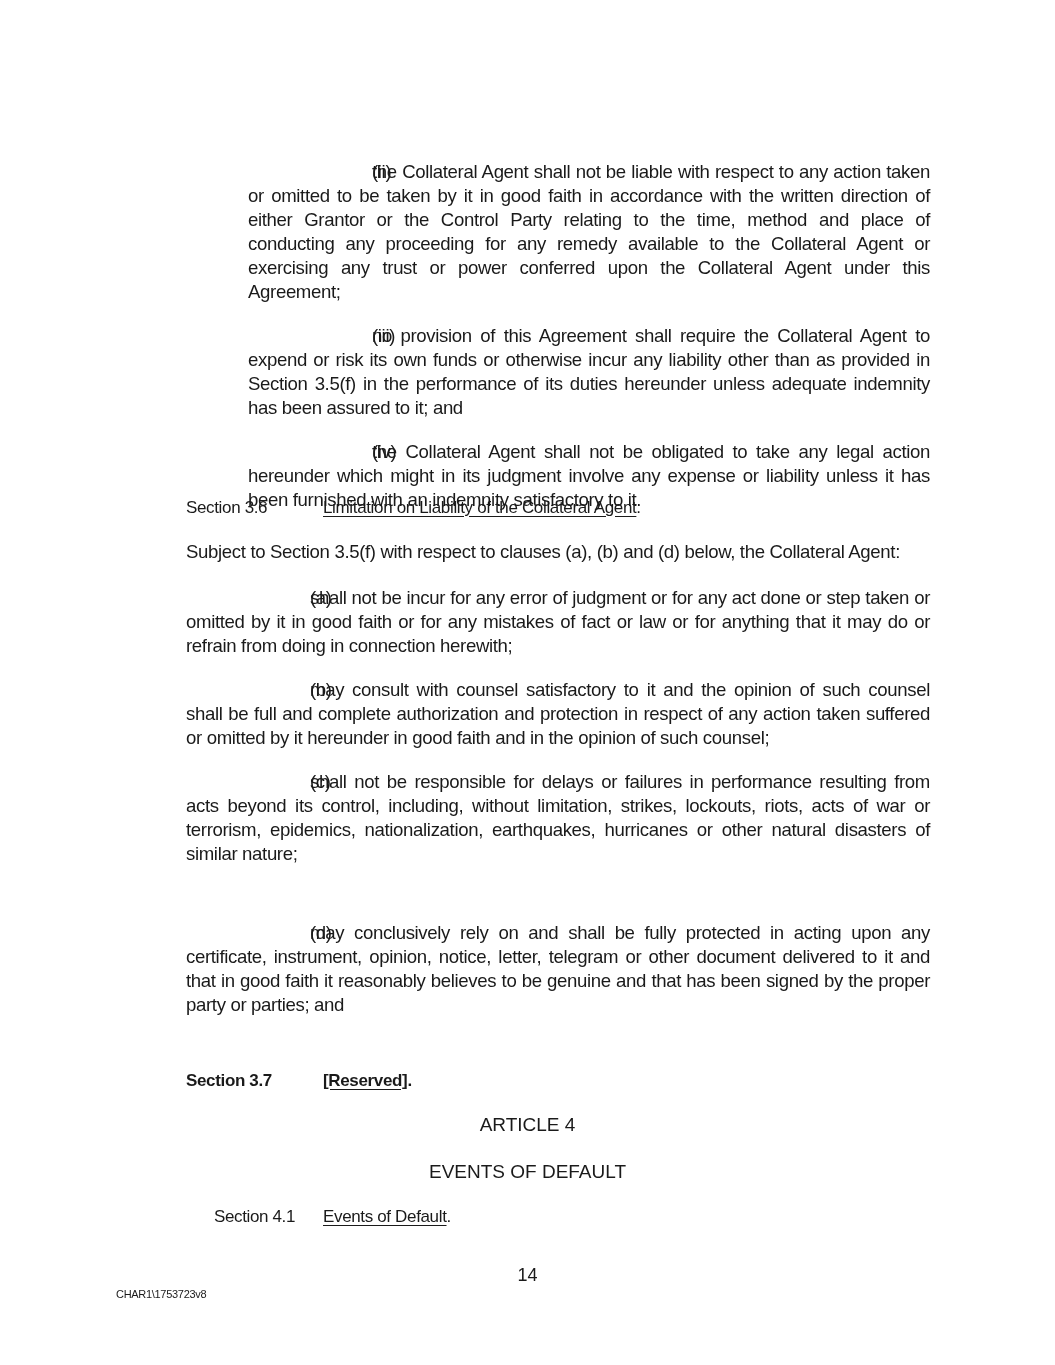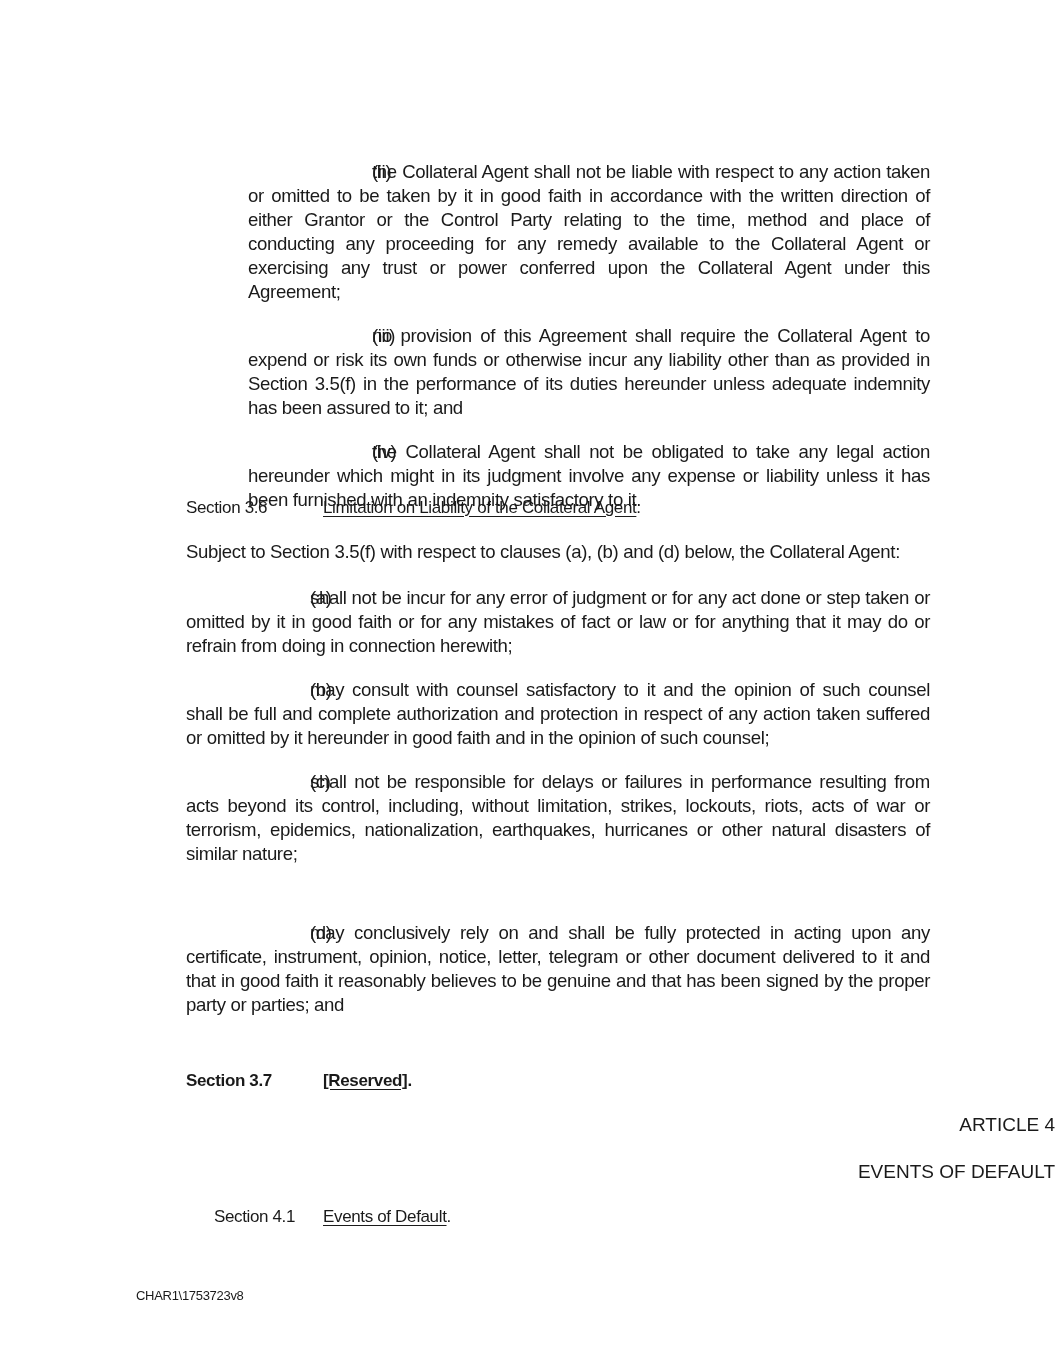--- a/index.html
+++ b/index.html
@@ -9,23 +9,23 @@
   .para { position: absolute; font-size: 18.6px; line-height: 24px; text-align: justify;
           letter-spacing: -0.35px; transform-origin: left top; }
   .para .lbl { display: inline-block; }
   .sub { left: 248px; width: 682px; }
   .body { left: 186px; width: 744px; }
   .ind1 { text-indent: 62px; margin-top: 36px; }
   .ind2 { text-indent: 62px; }
   .heading-line { position: absolute; left: 186px; font-size: 17px; line-height: 24px; letter-spacing: -0.35px; white-space: nowrap; }
   .heading-line .num { display: inline-block; width: 137px; }
   .heading-line .title { text-decoration: underline; text-underline-offset: 3px; }
-  .center { position: absolute; left: 0; width: 1055px; text-align: right; font-size: 19px; line-height: 24px; letter-spacing: 0px; }
+  .center { position: absolute; left: 0; width: 1055px; text-align: center; font-size: 19px; line-height: 24px; letter-spacing: 0px; }
   .pagenum { position: absolute; left: 0; width: 1055px; text-align: center; font-size: 18px; top: 1265px; }
-  .docid { position: absolute; left: 136px; top: 1288px; font-size: 13px; letter-spacing: -0.3px; }
+  .docid { position: absolute; left: 116px; top: 1288px; font-size: 11px; letter-spacing: -0.3px; }
 </style>
 </head>
 <body>
 
 <div class="page">
 
   <div class="para sub ind1" style="top: 124px; text-indent: 62px;">
     <span class="lbl" style="width:62px;">(ii)</span><span>the Collateral Agent shall not be liable with respect to any action taken or omitted to be taken by it in good faith in accordance with the written direction of either Grantor or the Control Party relating to the time, method and place of conducting any proceeding for any remedy available to the Collateral Agent or exercising any trust or power conferred upon the Collateral Agent under this Agreement;</span>
   </div>
 
@@ -64,15 +64,16 @@
     <span class="num">Section 3.7</span><span class="title">[Reserved]</span><span>.</span>
   </div>
 
   <div class="center" style="top:1113px;">ARTICLE 4</div>
   <div class="center" style="top:1160px;">EVENTS OF DEFAULT</div>
 
   <div class="heading-line" style="top:1205px;text-align:center;">
     <span class="num">Section 4.1</span><span class="title">Events of Default</span><span>.</span>
   </div>
 
+  <div class="pagenum">14</div>
   <div class="docid">CHAR1\1753723v8</div>
 
 </div>
 
 </body></html>

